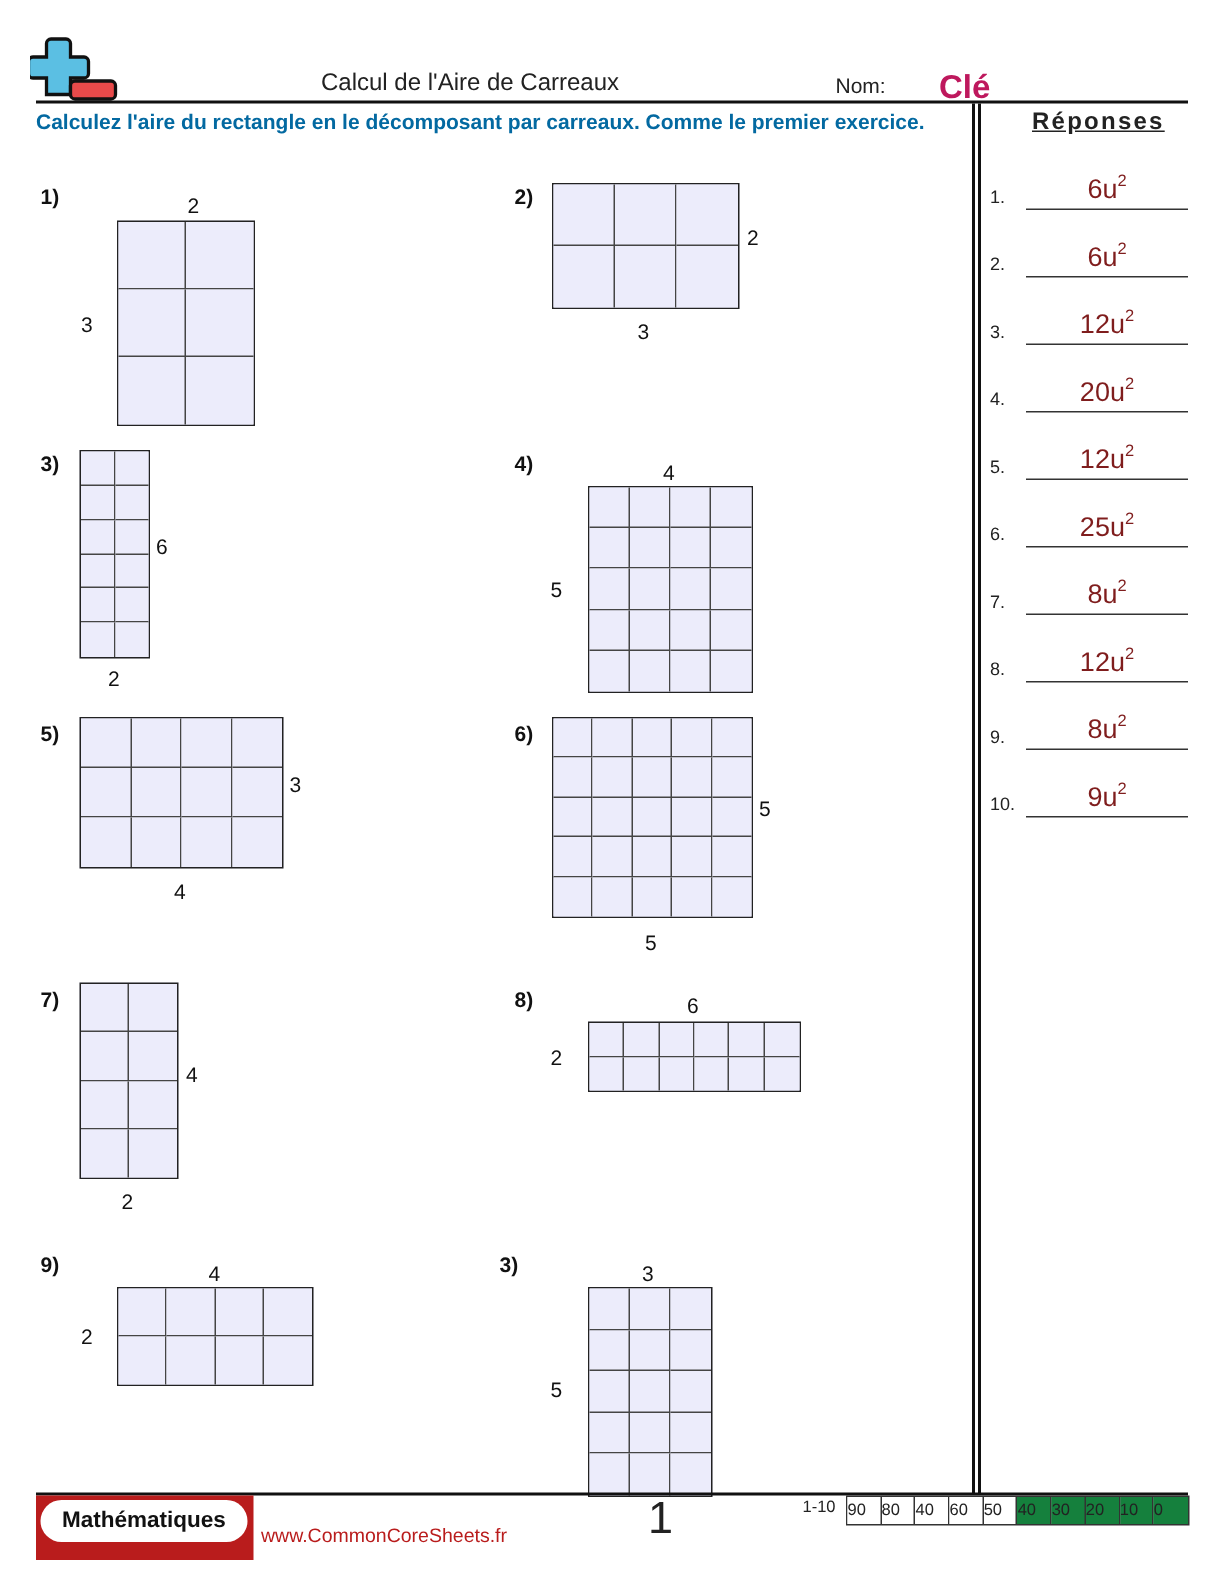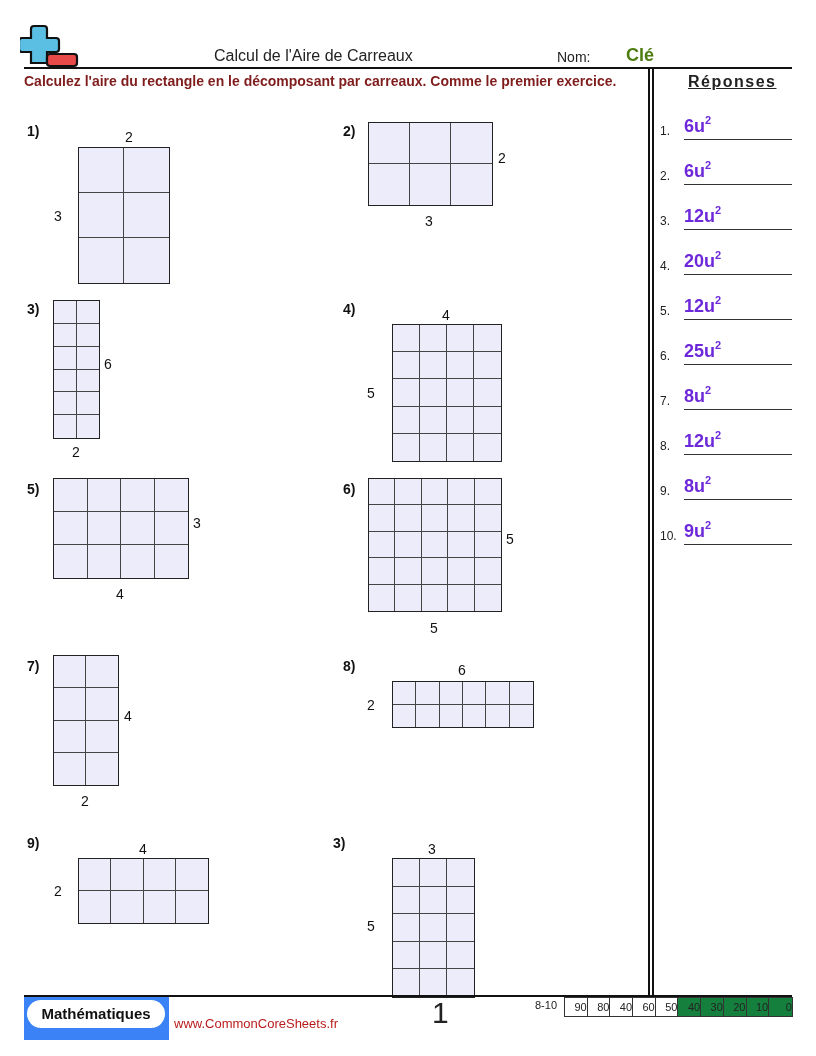--- a/index.html
+++ b/index.html
@@ -3,47 +3,47 @@
 <meta charset="utf-8">
 <style>
   * { box-sizing: border-box; margin: 0; padding: 0; }
   html, body { width: 816px; height: 1056px; background: #fff; overflow: hidden; }
   body { position: relative; font-family: "Liberation Sans", sans-serif; color: #111; }
 
   .logo { position: absolute; left: 20px; top: 24px; width: 60px; height: 44px; }
 
   .title { position: absolute; left: 214px; top: 47px; font-size: 16px; color: #222; }
   .nom-label { position: absolute; left: 557px; top: 49px; font-size: 14px; color: #222; }
-  .nom-value { position: absolute; left: 626px; top: 45px; font-size: 18px; font-weight: bold; color: #4d7c0f; }
+  .nom-value { position: absolute; left: 626px; top: 45px; font-size: 22px; font-weight: bold; color: #be185d; }
   .top-rule { position: absolute; left: 24px; top: 67px; width: 768px; height: 2px; background: #111; }
 
-  .instructions { position: absolute; left: 24px; top: 71px; width: 600px; font-size: 14px; font-weight: bold; line-height: 21px; color: #7f1d1d; }
+  .instructions { position: absolute; left: 24px; top: 71px; width: 600px; font-size: 14px; font-weight: bold; line-height: 21px; color: #0369a1; }
 
   .vsep { position: absolute; left: 648px; top: 69px; width: 6px; height: 927px; border-left: 2px solid #111; border-right: 2px solid #111; }
 
   .answers-title { position: absolute; left: 688px; top: 73px; font-size: 16px; font-weight: bold; letter-spacing: 1.5px; text-decoration: underline; color: #222; }
   .ans-row { position: absolute; left: 660px; width: 132px; height: 30px; }
   .ans-num { position: absolute; left: 0; bottom: 2px; font-size: 12px; color: #222; }
   .ans-line { position: absolute; left: 24px; right: 0; bottom: 0; height: 1px; background: #333; }
-  .ans-val { position: absolute; left: 24px; right: 0; bottom: 3px; text-align: left; font-size: 18px; font-weight: bold; color: #6d28d9; }
+  .ans-val { position: absolute; left: 24px; right: 0; bottom: 3px; text-align: center; font-size: 18px; font-weight: normal; color: #7f1d1d; }
   .ans-val sup { font-size: 11px; vertical-align: 8px; line-height: 0; }
 
   .pnum { position: absolute; font-size: 14px; font-weight: bold; color: #111; }
   .grid { position: absolute; border: 1.5px solid #222; background: #ececfb; display: grid; }
   .cell { border-right: 1px solid #444; border-bottom: 1px solid #444; background: #ececfb; }
   .dim { position: absolute; font-size: 14px; color: #111; }
 
   .bottom-rule { position: absolute; left: 24px; top: 995px; width: 768px; height: 2px; background: #111; }
-  .brand-box { position: absolute; left: 24px; top: 997px; width: 145px; height: 43px; background: #3b82f6; }
+  .brand-box { position: absolute; left: 24px; top: 997px; width: 145px; height: 43px; background: #b91c1c; }
   .brand-pill { position: absolute; left: 3px; top: 3px; width: 138px; height: 28px; background: #fff; border-radius: 14px; font-size: 15px; font-weight: bold; text-align: center; line-height: 28px; color: #111; }
   .site { position: absolute; left: 174px; top: 1016px; font-size: 13px; color: #b91c1c; }
   .page-no { position: absolute; left: 432px; top: 996px; font-size: 30px; color: #222; }
   .score-label { position: absolute; left: 535px; top: 999px; font-size: 11px; color: #222; }
   .score-table { position: absolute; left: 564px; top: 997px; display: flex; border: 1px solid #333; }
-  .score-cell { width: 22.7px; height: 18px; font-size: 11px; text-align: right; line-height: 18px; border-right: 1px solid #333; color: #222; background: #fff; }
+  .score-cell { width: 22.7px; height: 18px; font-size: 11px; text-align: left; line-height: 18px; border-right: 1px solid #333; color: #222; background: #fff; }
   .score-cell:last-child { border-right: none; }
   .score-cell.blue { background: #15803d; }
 </style>
 </head>
 <body>
 
 <svg class="logo" viewBox="0 0 60 44">
   <path d="M14 2 h10 a3 3 0 0 1 3 3 v9 h9 a3 3 0 0 1 3 3 v8 a3 3 0 0 1 -3 3 h-9 v11 h-16 v-11 h-9 a3 3 0 0 1 -3 -3 v-8 a3 3 0 0 1 3 -3 h9 v-9 a3 3 0 0 1 3 -3 z" fill="#5bbfe3" stroke="#111" stroke-width="2.2"></path>
   <rect x="27" y="30" width="30" height="12" rx="3" fill="#e84a4a" stroke="#111" stroke-width="2.2"></rect>
 </svg>
@@ -286,21 +286,21 @@
     <div class="dim" style="left: 428px; top: 841px;">3</div>
     <div class="dim" style="left: 367px; top: 918px;">5</div>
   </div>
 
 <div class="bottom-rule"></div>
 <div class="brand-box">
   <div class="brand-pill">Mathématiques</div>
 </div>
 <div class="site">www.CommonCoreSheets.fr</div>
 <div class="page-no">1</div>
-<div class="score-label">8-10</div>
+<div class="score-label">1-10</div>
 <div class="score-table" id="scores">
     <div class="score-cell">90</div>
     <div class="score-cell">80</div>
     <div class="score-cell">40</div>
     <div class="score-cell">60</div>
     <div class="score-cell">50</div>
     <div class="score-cell blue">40</div>
     <div class="score-cell blue">30</div>
     <div class="score-cell blue">20</div>
     <div class="score-cell blue">10</div>

